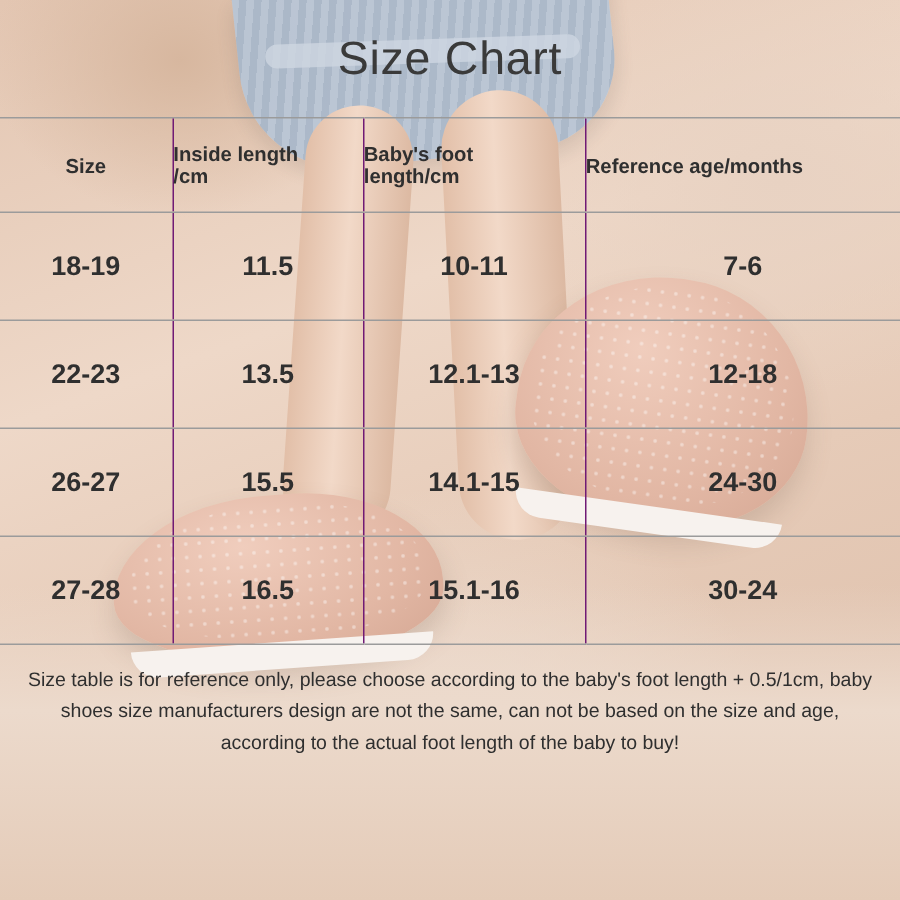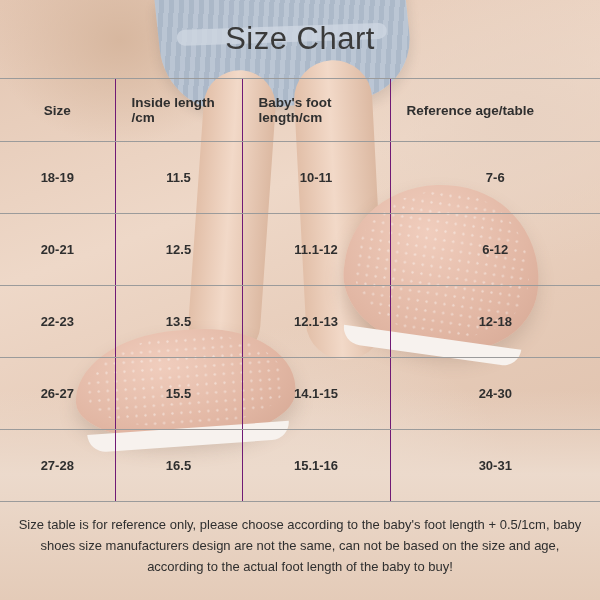--- a/index.html
+++ b/index.html
@@ -115,32 +115,32 @@
     width: 100%;
     border-collapse: collapse;
     table-layout: fixed;
   }
   table.size-table th,
   table.size-table td {
     border: 1px solid #9b9b9b;
     border-left: none;
     border-right: none;
     text-align: center;
-    font-size: 13px;
+    font-size: 18px;
     color: #2f2f2f;
     font-weight: bold;
     background: transparent;
   }
   table.size-table th + th,
   table.size-table td + td { border-left: 1px solid #701a75; }
 
   table.size-table thead th {
     height: 62px;
     font-size: 13.5px;
-    padding: 0 16px;
+    padding: 0 0;
   }
   thead th.th-size { text-align: center; }
   thead th.th-inside,
   thead th.th-foot { text-align: left; padding-left: 14px; }
   thead th.th-age  { text-align: left; padding-left: 16px; }
 
   table.size-table tbody td { height: 69px; }
 
   col.c-size   { width: 115px; }
   col.c-inside { width: 127px; }
@@ -188,53 +188,47 @@
         <tr>
           <th class="th-size">Size</th>
           <th class="th-inside">
             <div>Inside length</div>
             <div>/cm</div>
           </th>
           <th class="th-foot">
             <div>Baby's foot</div>
             <div>length/cm</div>
           </th>
-          <th class="th-age">Reference age/table</th>
+          <th class="th-age">Reference age/months</th>
         </tr>
       </thead>
       <tbody>
         <tr>
           <td>18-19</td>
           <td>11.5</td>
           <td>10-11</td>
           <td>7-6</td>
         </tr>
         <tr>
-          <td>20-21</td>
-          <td>12.5</td>
-          <td>11.1-12</td>
-          <td>6-12</td>
-        </tr>
-        <tr>
           <td>22-23</td>
           <td>13.5</td>
           <td>12.1-13</td>
           <td>12-18</td>
         </tr>
         <tr>
           <td>26-27</td>
           <td>15.5</td>
           <td>14.1-15</td>
           <td>24-30</td>
         </tr>
         <tr>
           <td>27-28</td>
           <td>16.5</td>
           <td>15.1-16</td>
-          <td>30-31</td>
+          <td>30-24</td>
         </tr>
       </tbody>
     </table>
 
     <div class="note">Size table is for reference only, please choose according to the baby's foot length + 0.5/1cm, baby shoes size manufacturers design are not the same, can not be based on the size and age, according to the actual foot length of the baby to buy!</div>
 
   </div>
 </div>
 
 </body></html>

